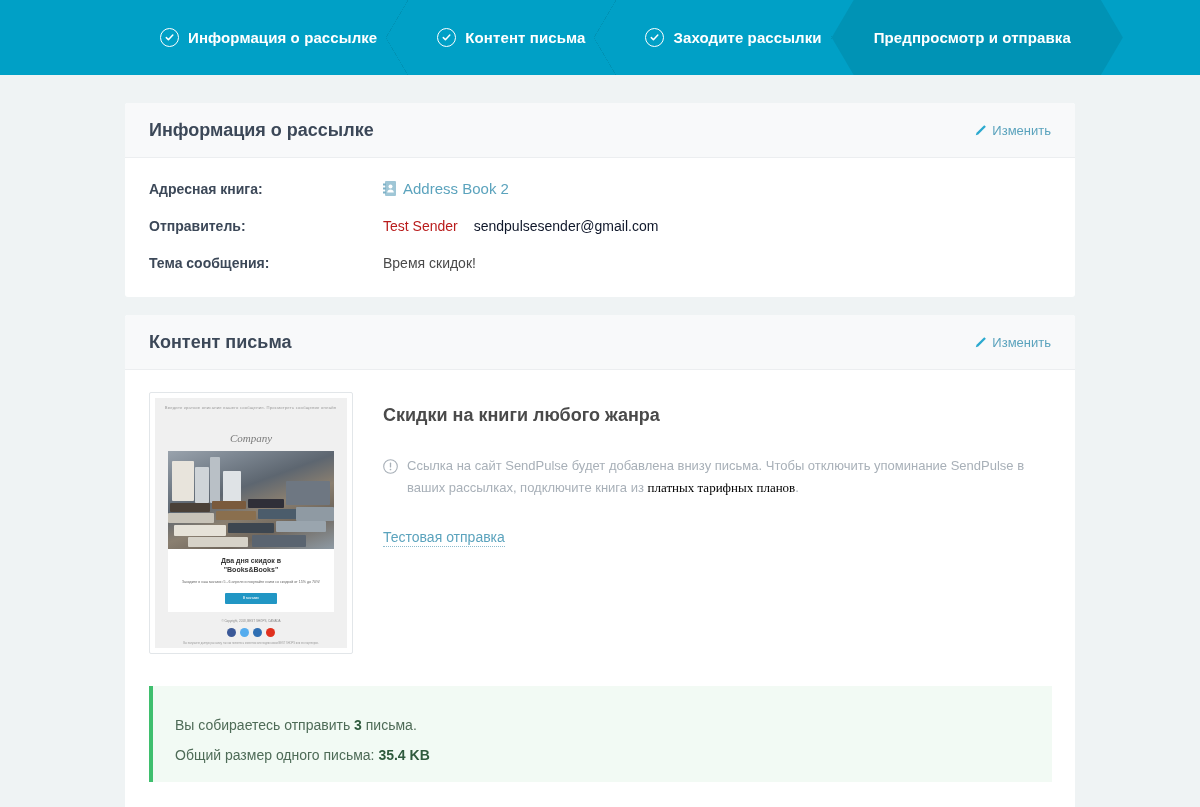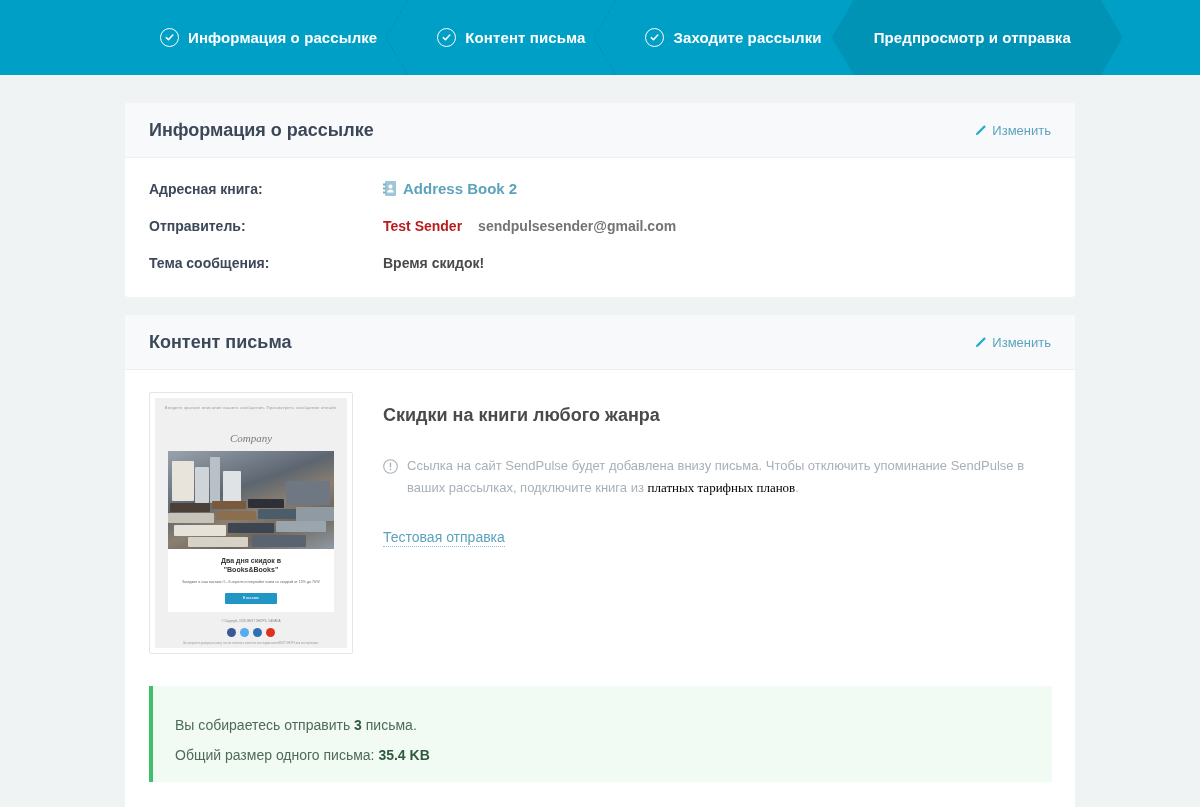--- a/index.html
+++ b/index.html
@@ -113,25 +113,25 @@
     margin-bottom: 21px;
   }
   .info-row:last-child { margin-bottom: 0; }
   .info-label {
     width: 234px;
     flex: 0 0 234px;
     font-size: 14px;
     font-weight: bold;
     color: #3c4858;
   }
-  .info-value { font-size: 14px; color: #4a4a4a; display: flex; align-items: center; gap: 7px; font-weight: bold; }
+  .info-value { font-size: 14px; color: #4a4a4a; display: flex; align-items: center; gap: 7px; }
   .ab-link { color: #5ba3bd; font-size: 15px; text-decoration: none; cursor: pointer; }
   .ab-icon { width: 13px; height: 15px; flex: 0 0 auto; }
   .sender-name { color: #b91c1c; }
-  .sender-mail { color: #737373; margin-left: 9px; }
+  .sender-mail { color: #0f172a; margin-left: 9px; }
 
   
   .content-body { padding: 22px 24px 0 24px; display: flex; gap: 30px; }
 
   
   .thumb {
     width: 204px; height: 262px;
     flex: 0 0 204px;
     border: 1px solid #e2e6e9;
     border-radius: 2px;

